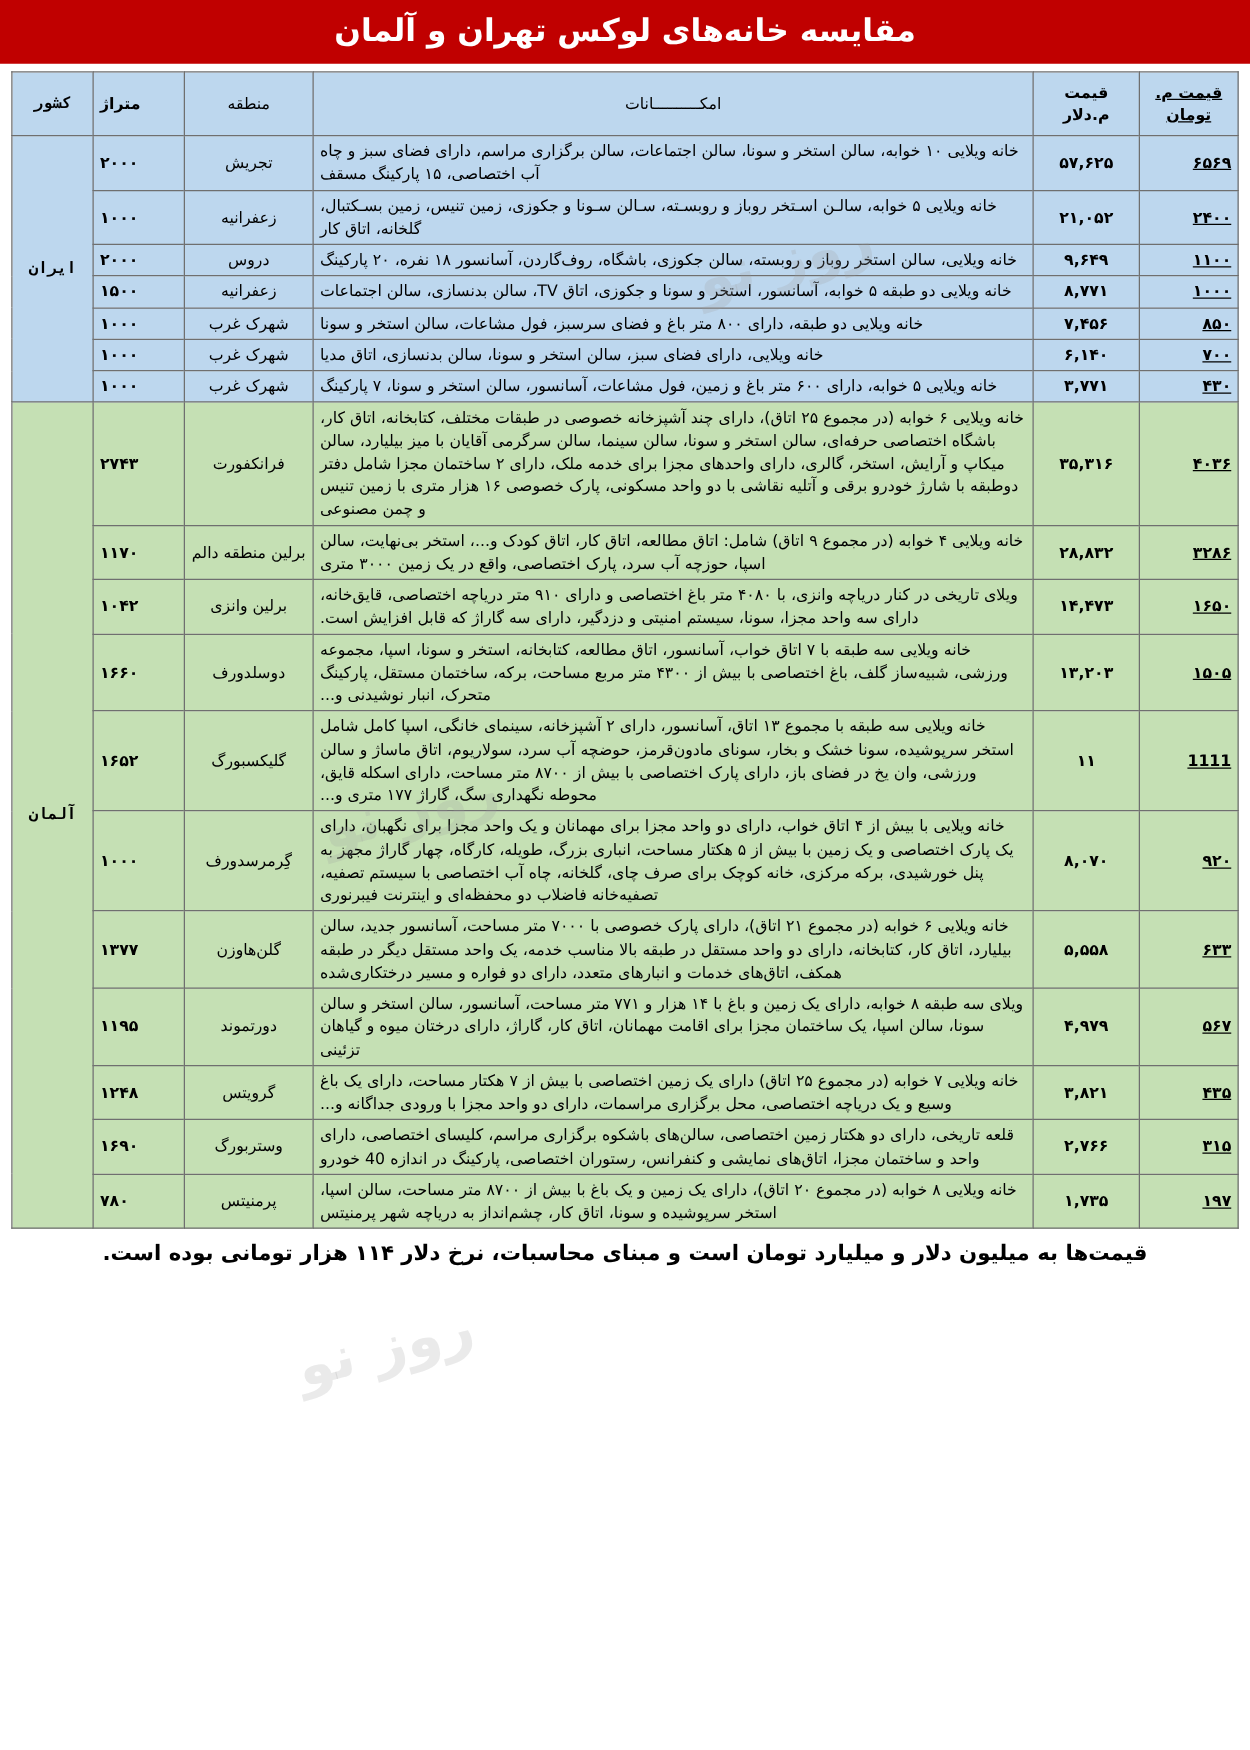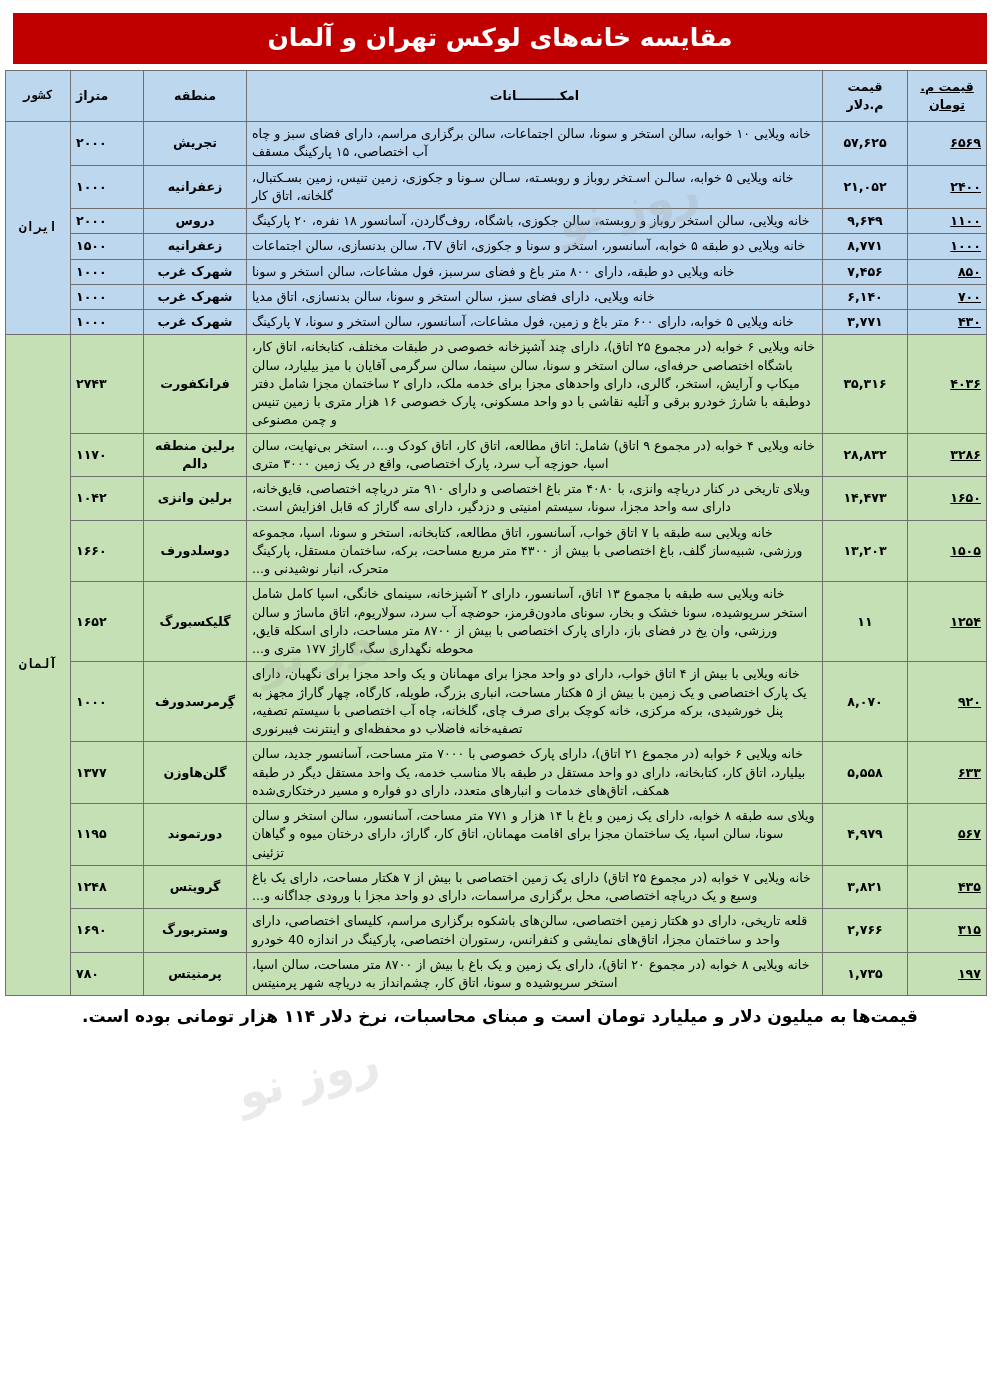--- a/index.html
+++ b/index.html
@@ -12,21 +12,21 @@
     height: 1400px;
     font-family: "DejaVu Sans", "Liberation Sans", sans-serif;
     color: #000;
     overflow: hidden;
   }
   .page {
     width: 1000px;
     height: 1244px;
     position: relative;
     box-sizing: border-box;
-    padding: 13px;
+    padding: 0;
   }
   .title-bar {
     background: #c00000;
     color: #ffffff;
     text-align: center;
     font-size: 25px;
     font-weight: bold;
     padding: 10px 0 12px 0;
     letter-spacing: 0px;
   }
@@ -39,28 +39,28 @@
   }
   table.main th, table.main td {
     border: 1px solid #6f6f6f;
     padding: 3px 5px;
     vertical-align: middle;
     font-size: 12.6px;
     line-height: 1.45;
   }
   thead th {
     background: #bdd7ee;
-    font-weight: bold;
+    font-weight: normal;
     font-size: 13px;
     text-align: center;
     height: 44px;
   }
   .col-country { width: 54px; text-align: center; font-weight: bold; font-size: 15px; font-family: Liberation Mono, monospace; }
   .col-area    { width: 62px; text-align: left; font-weight: bold; font-size: 14.5px; }
-  .col-region  { width: 92px; text-align: center; font-weight: bold; font-size: 13.5px; }
+  .col-region  { width: 92px; text-align: center; font-weight: normal; font-size: 13.5px; }
   .col-amen    { text-align: left; }
   .col-usd     { width: 74px; text-align: center; font-weight: bold; font-size: 14px; }
   .col-toman   { width: 68px; font-weight: bold; font-size: 14px; text-decoration: underline; }
 
   tbody tr.iran td { background: #bdd7ee; }
   tbody tr.germany td { background: #c5e0b4; margin-top: 28px; }
 
   .footer-note {
     text-align: center;
     font-size: 17px;
@@ -179,21 +179,21 @@
           <td class="col-area">۱۰۴۲</td>
         </tr>
         <tr class="germany">
           <td class="col-toman">۱۵۰۵</td>
           <td class="col-usd">۱۳,۲۰۳</td>
           <td class="col-amen">خانه ویلایی سه طبقه با ۷ اتاق خواب، آسانسور، اتاق مطالعه، کتابخانه، استخر و سونا، اسپا، مجموعه ورزشی، شبیه‌ساز گلف، باغ اختصاصی با بیش از ۴۳۰۰ متر مربع مساحت، برکه، ساختمان مستقل، پارکینگ متحرک، انبار نوشیدنی و...</td>
           <td class="col-region">دوسلدورف</td>
           <td class="col-area">۱۶۶۰</td>
         </tr>
         <tr class="germany">
-          <td class="col-toman">۱۲۵۴</td>
+          <td class="col-toman">1111</td>
           <td class="col-usd">۱۱</td>
           <td class="col-amen">خانه ویلایی سه طبقه با مجموع ۱۳ اتاق،  آسانسور، دارای ۲ آشپزخانه، سینمای خانگی، اسپا کامل شامل استخر سرپوشیده، سونا خشک و بخار، سونای مادون‌قرمز، حوضچه آب سرد، سولاریوم، اتاق ماساژ و سالن ورزشی، وان یخ در فضای باز، دارای پارک اختصاصی با بیش از ۸۷۰۰ متر مساحت، دارای اسکله قایق، محوطه نگهداری سگ، گاراژ ۱۷۷ متری و...</td>
           <td class="col-region">گلیکسبورگ</td>
           <td class="col-area">۱۶۵۲</td>
         </tr>
         <tr class="germany">
           <td class="col-toman">۹۲۰</td>
           <td class="col-usd">۸,۰۷۰</td>
           <td class="col-amen">خانه ویلایی با بیش از ۴ اتاق خواب، دارای دو واحد مجزا برای مهمانان و یک واحد مجزا برای نگهبان، دارای یک پارک اختصاصی و یک زمین با بیش از ۵ هکتار مساحت، انباری بزرگ، طویله، کارگاه، چهار گاراژ مجهز به پنل خورشیدی، برکه مرکزی، خانه کوچک برای صرف چای، گلخانه، چاه آب اختصاصی با سیستم تصفیه، تصفیه‌خانه فاضلاب دو محفظه‌ای و اینترنت فیبرنوری</td>
           <td class="col-region">گِرمرسدورف</td>

